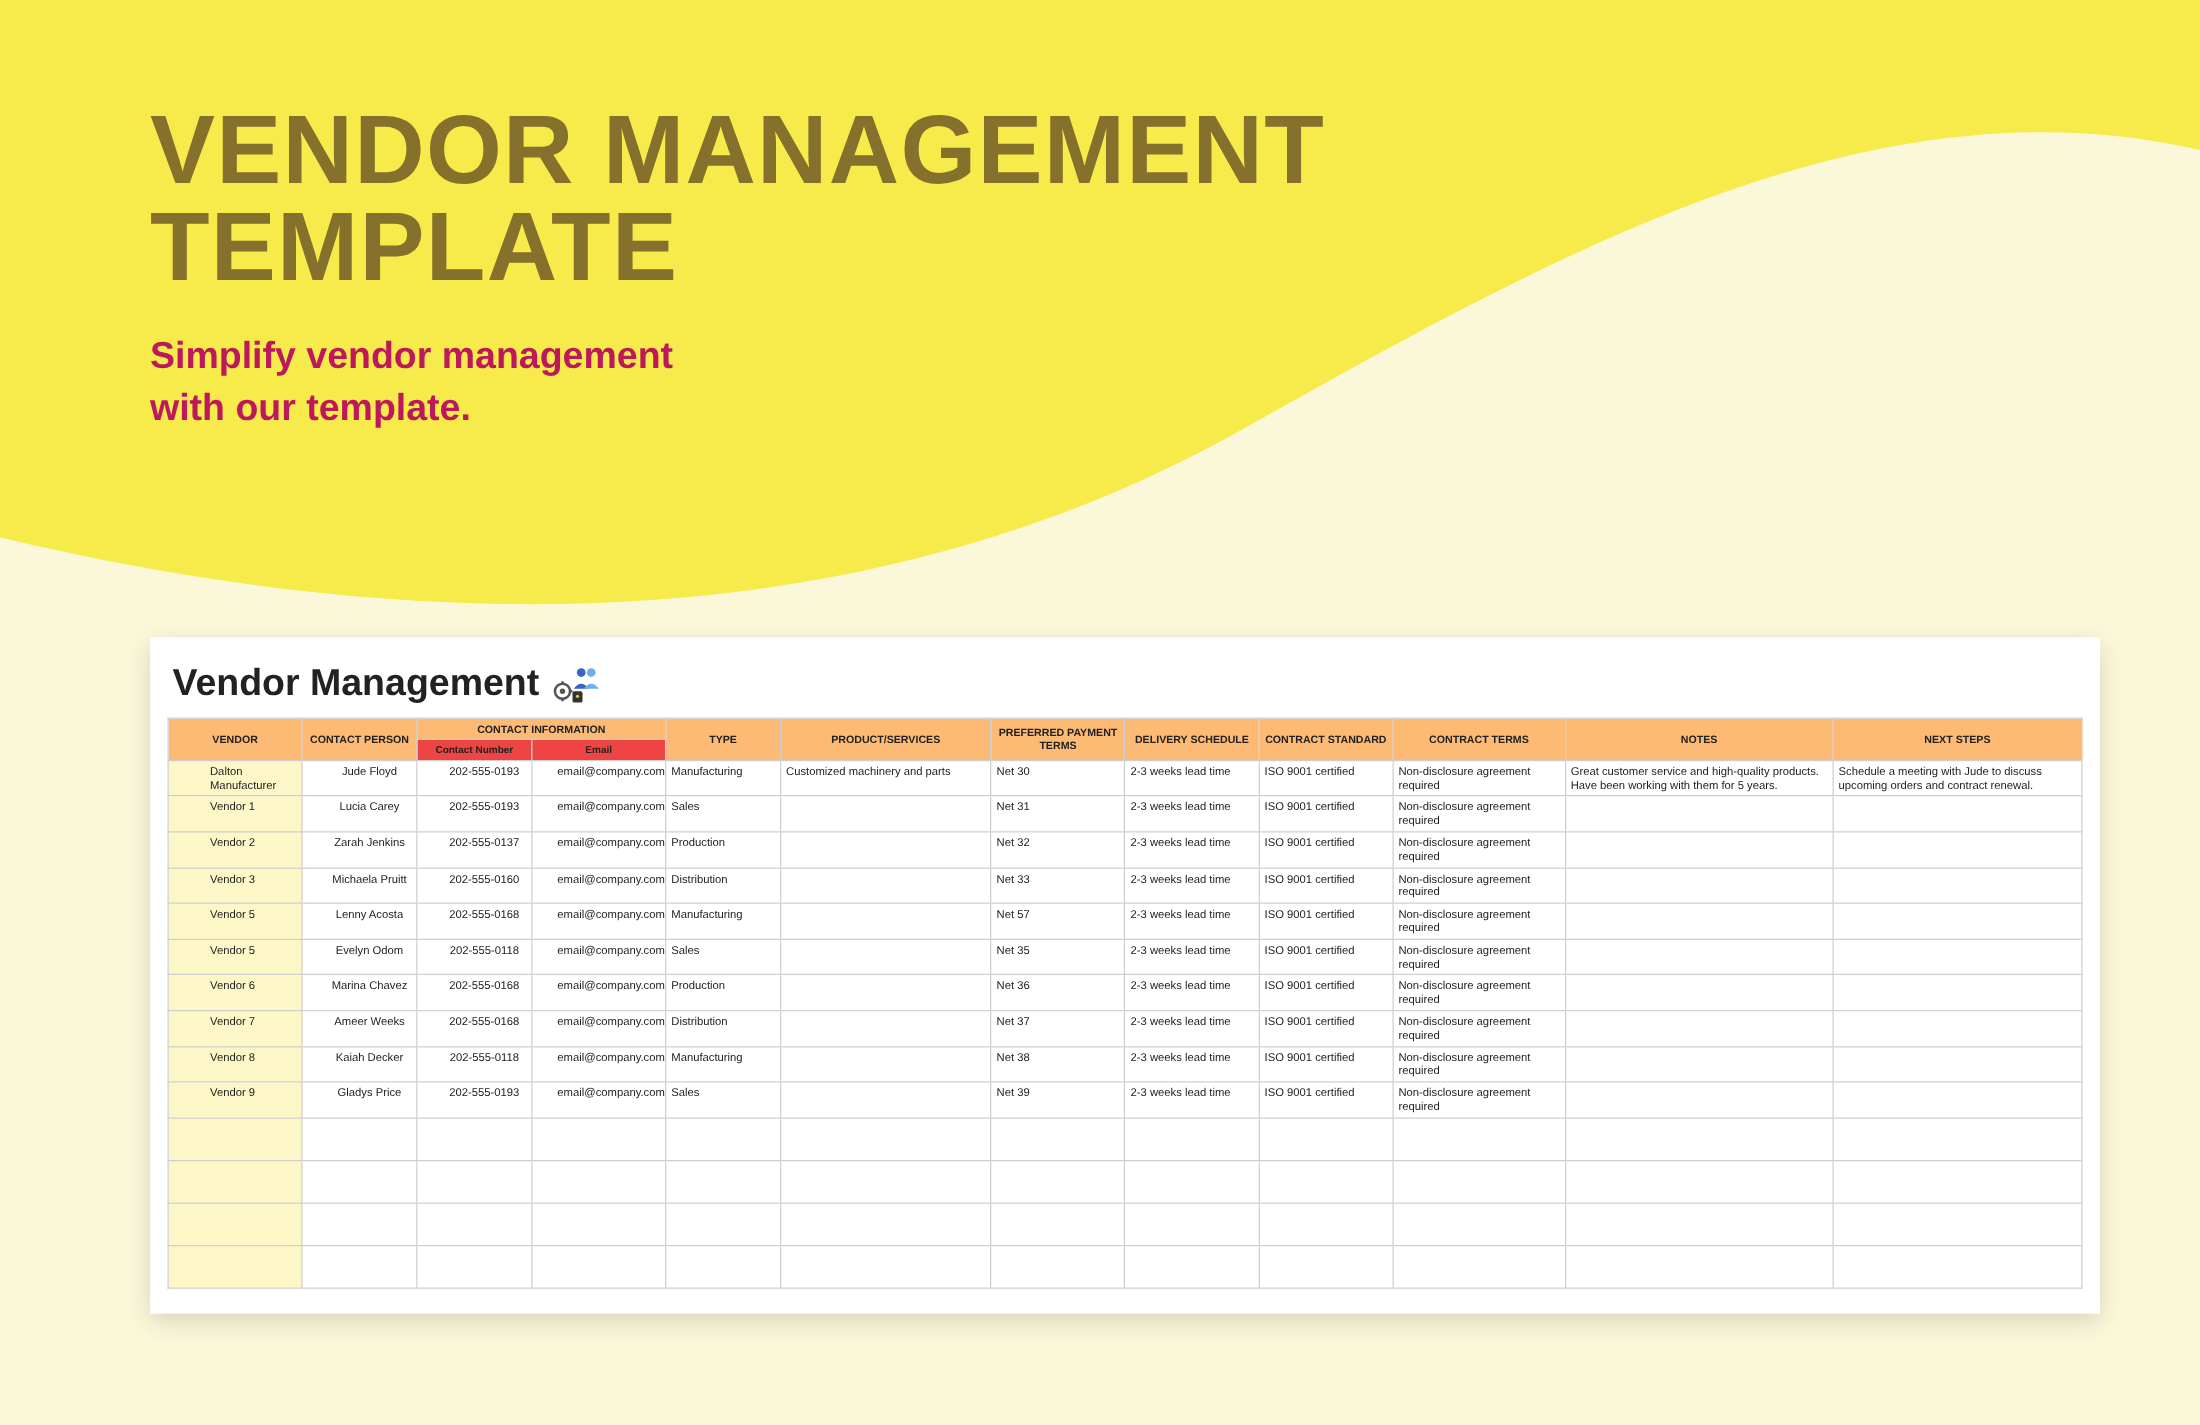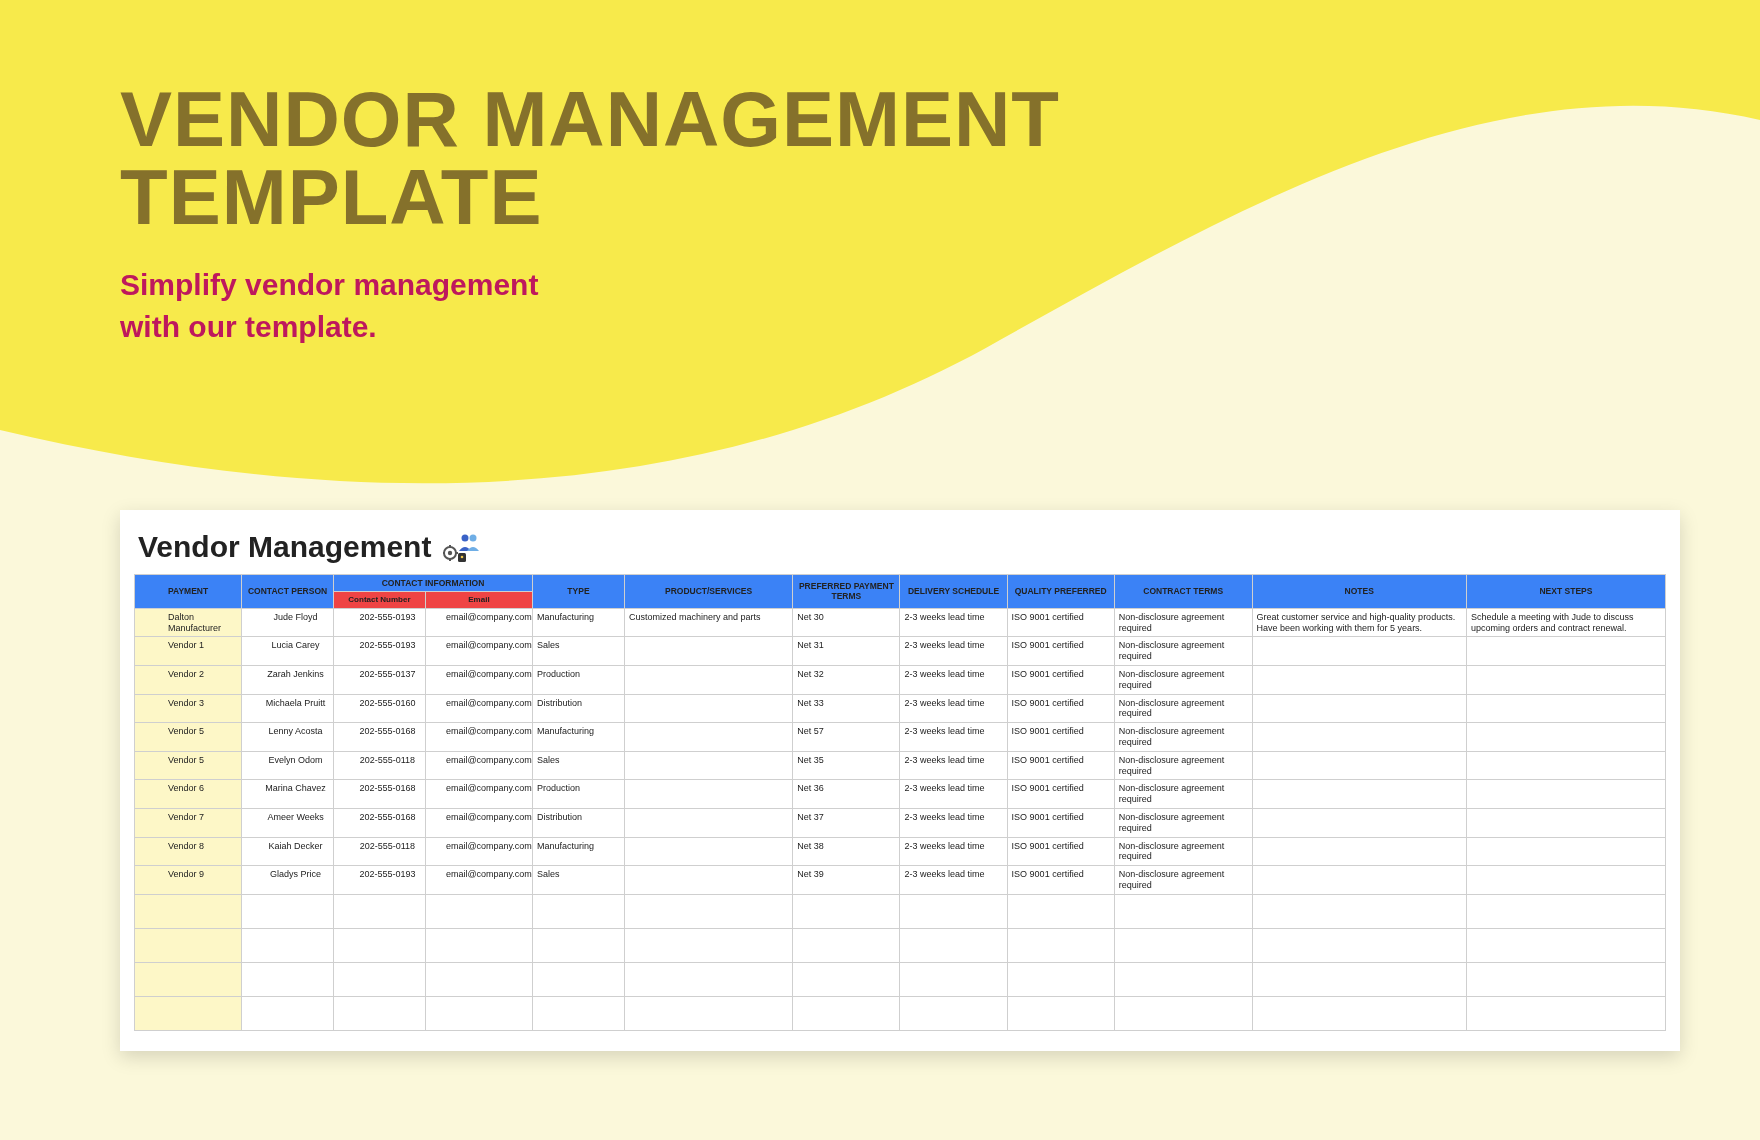--- a/index.html
+++ b/index.html
@@ -74,21 +74,21 @@
   col.c-terms{width:9%} col.c-notes{width:14%} col.c-next{width:13%}
   th, td {
     border: 1px solid #cfcfcf;
     padding: 3px 4px;
     text-align: left;
     vertical-align: top;
     color: #222;
     line-height: 1.2;
   }
   th {
-    background: #3b82f6;
+    background: #fdba74;
     font-weight: 700;
     font-size: 8.5px;
     text-align: center;
     vertical-align: middle;
   }
   th.sub { background: #ef4444; font-size: 8px; }
   td.vcol { background: #fdf7c7; font-weight: 400; padding-left: 33px; }
   td.ccenter { text-align: center; padding-left: 20px; }
   tr.datarow td { height: 22px; }
   tr.emptyrow td { height: 34px; background:#fff; }
@@ -145,28 +145,28 @@
         <col class="c-prod">
         <col class="c-pay">
         <col class="c-del">
       <col class="c-qual">
         <col class="c-terms">
         <col class="c-notes">
         <col class="c-next">
     </colgroup>
     <thead>
       <tr>
-        <th rowspan="2">PAYMENT</th>
+        <th rowspan="2">VENDOR</th>
         <th rowspan="2">CONTACT PERSON</th>
         <th colspan="2">CONTACT INFORMATION</th>
         <th rowspan="2">TYPE</th>
         <th rowspan="2">PRODUCT/SERVICES</th>
         <th rowspan="2">PREFERRED PAYMENT TERMS</th>
         <th rowspan="2">DELIVERY SCHEDULE</th>
-        <th rowspan="2">QUALITY PREFERRED</th>
+        <th rowspan="2">CONTRACT STANDARD</th>
         <th rowspan="2">CONTRACT TERMS</th>
         <th rowspan="2">NOTES</th>
         <th rowspan="2">NEXT STEPS</th>
       </tr>
       <tr>
         <th class="sub">Contact Number</th>
         <th class="sub">Email</th>
       </tr>
     </thead>
     <tbody id="tbody">

